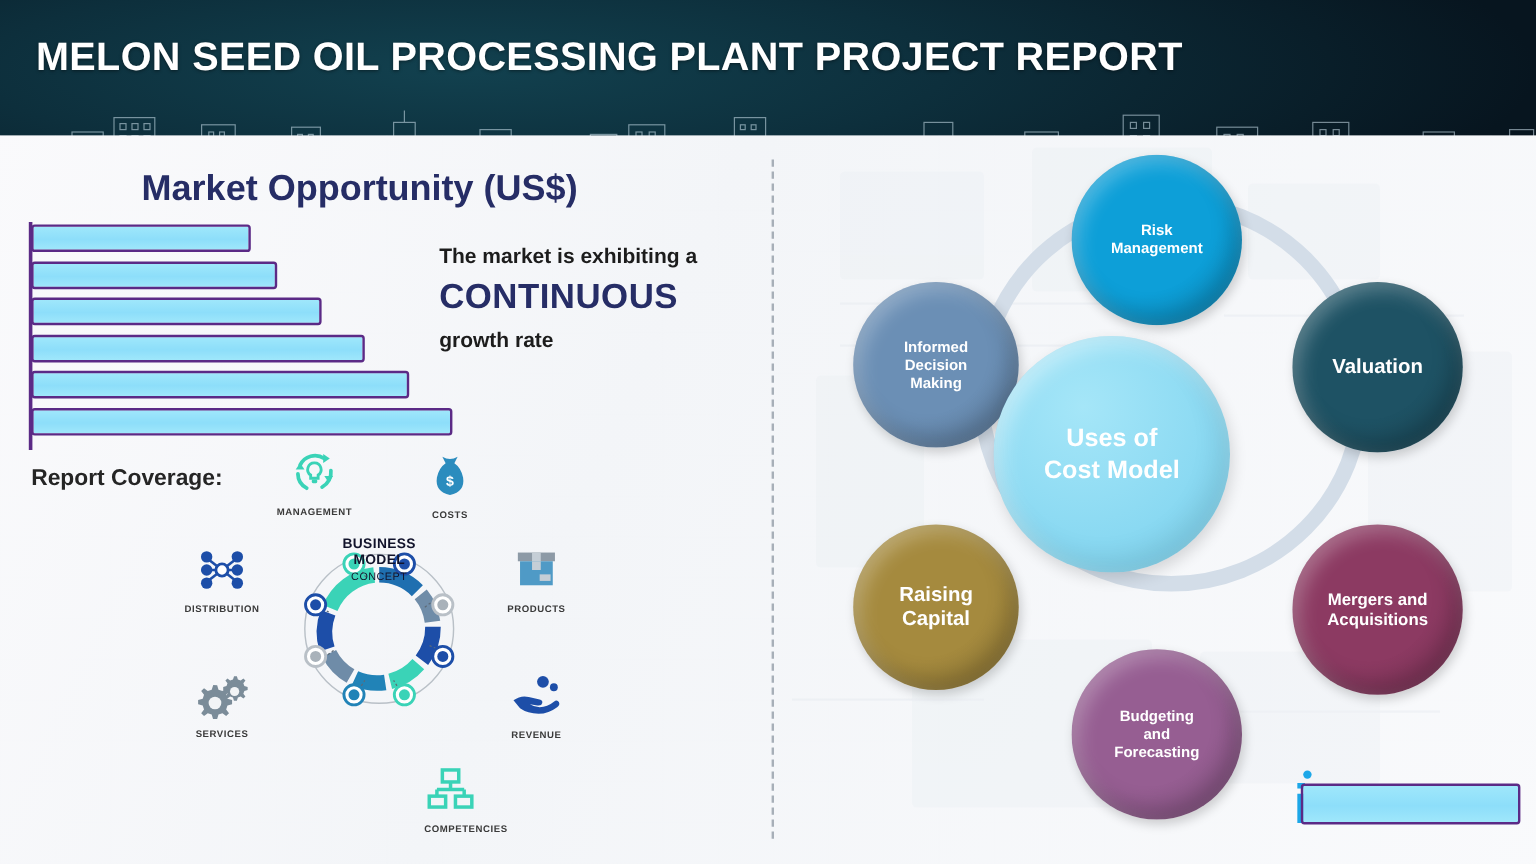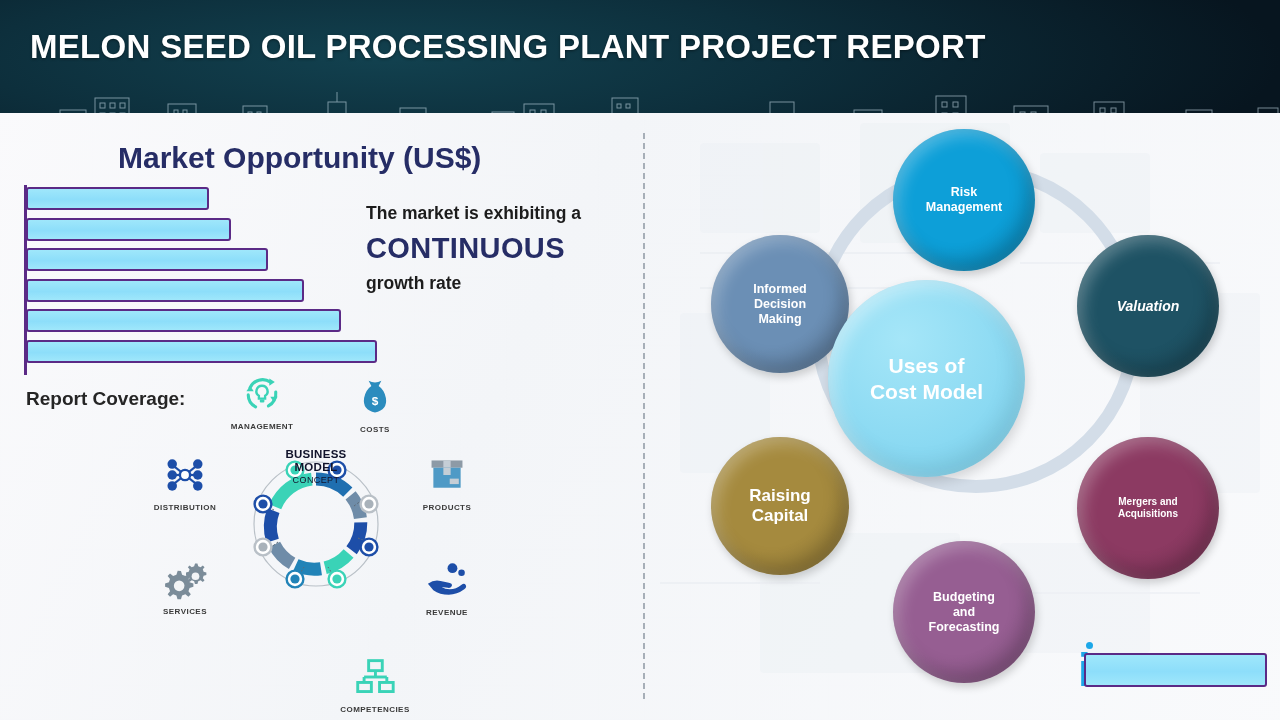--- a/index.html
+++ b/index.html
@@ -349,21 +349,21 @@
             <circle cx="31" cy="9" r="5.4"></circle>
               <circle cx="41" cy="14" r="3.6"></circle>
             <path d="M4 26 q7-5 14-3 l9 2 q4 .6 3.4 3.4 q-.7 2.8 -4.4 2.2 l-7-1 q4 2.6 9 2.6 q7 0 13-5 q3-2.4 4.6 .4 q1.4 2.6 -1.6 4.6 q-8 6 -17 6 q-10 0 -17-5 z"></path>
           </g>
         </svg>
       </div>
       <div class="cap">REVENUE</div>
     </div>
 
 
-    <div class="cov-item" style="left:327px;top:540px;">
+    <div class="cov-item" style="left:327px;top:521px;text-align:right;">
       <div class="ico">
         <svg width="42" height="40" viewBox="0 0 46 44">
           <g fill="none" stroke="#3ad3b7" stroke-width="3.2">
             <rect x="16" y="4" width="15" height="11"></rect>
               <line x1="23.5" y1="15" x2="23.5" y2="22"></line>
             <line x1="11" y1="22" x2="36" y2="22"></line>
               <line x1="11" y1="22" x2="11" y2="28"></line>
               <line x1="36" y1="22" x2="36" y2="28"></line>
             <rect x="4" y="28" width="15" height="10"></rect>
               <rect x="28" y="28" width="15" height="10"></rect>
@@ -422,24 +422,24 @@
       </div>
     </div>
   </div>
 
   <div class="right">
     <div class="ring"></div>
     <div id="nodes-host">
         <div class="node" style="left: 250px; top: 16px; width: 142px; height: 142px; font-size: 12.5px; background: radial-gradient(circle at 36% 30%, rgb(13, 159, 216) 0%, rgb(13, 159, 216) 55%, rgba(0, 0, 0, 0.22) 140%), rgb(13, 159, 216);">
           <span>Risk<br>Management</span>
         </div>
-        <div class="node" style="left: 434px; top: 122px; width: 142px; height: 142px; font-size: 14px; background: radial-gradient(circle at 36% 30%, rgb(30, 82, 100) 0%, rgb(30, 82, 100) 55%, rgba(0, 0, 0, 0.22) 140%), rgb(30, 82, 100); font-style: italic;">
+        <div class="node" style="left: 434px; top: 122px; width: 142px; height: 142px; font-size: 17px; background: radial-gradient(circle at 36% 30%, rgb(30, 82, 100) 0%, rgb(30, 82, 100) 55%, rgba(0, 0, 0, 0.22) 140%), rgb(30, 82, 100);">
           <span>Valuation</span>
         </div>
-        <div class="node" style="left: 434px; top: 324px; width: 142px; height: 142px; font-size: 10px; background: radial-gradient(circle at 36% 30%, rgb(140, 58, 98) 0%, rgb(140, 58, 98) 55%, rgba(0, 0, 0, 0.22) 140%), rgb(140, 58, 98);">
+        <div class="node" style="left: 434px; top: 324px; width: 142px; height: 142px; font-size: 14px; background: radial-gradient(circle at 36% 30%, rgb(140, 58, 98) 0%, rgb(140, 58, 98) 55%, rgba(0, 0, 0, 0.22) 140%), rgb(140, 58, 98);">
           <span>Mergers and<br>Acquisitions</span>
         </div>
         <div class="node" style="left: 250px; top: 428px; width: 142px; height: 142px; font-size: 12.5px; background: radial-gradient(circle at 36% 30%, rgb(150, 94, 146) 0%, rgb(150, 94, 146) 55%, rgba(0, 0, 0, 0.22) 140%), rgb(150, 94, 146);">
           <span>Budgeting<br>and<br>Forecasting</span>
         </div>
         <div class="node" style="left: 68px; top: 324px; width: 138px; height: 138px; font-size: 17px; background: radial-gradient(circle at 36% 30%, rgb(165, 138, 62) 0%, rgb(165, 138, 62) 55%, rgba(0, 0, 0, 0.22) 140%), rgb(165, 138, 62);">
           <span>Raising<br>Capital</span>
         </div>
         <div class="node" style="left: 68px; top: 122px; width: 138px; height: 138px; font-size: 12.5px; background: radial-gradient(circle at 36% 30%, rgb(107, 143, 181) 0%, rgb(107, 143, 181) 55%, rgba(0, 0, 0, 0.22) 140%), rgb(107, 143, 181);">
           <span>Informed<br>Decision<br>Making</span>

